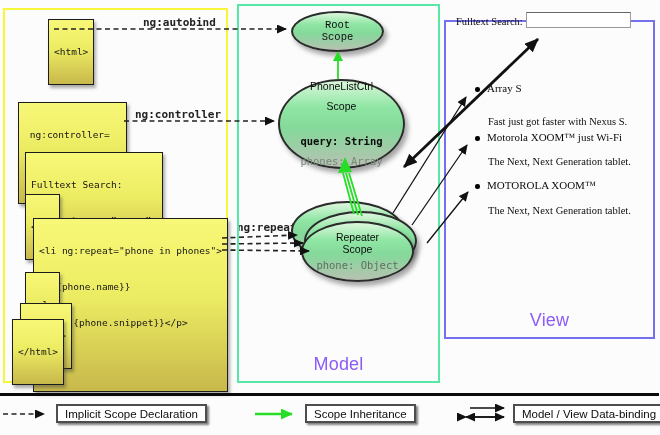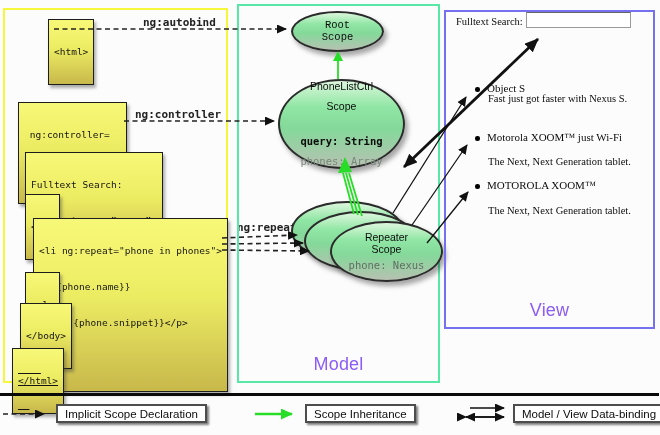--- a/index.html
+++ b/index.html
@@ -3,21 +3,21 @@
 <meta charset="utf-8">
 <style>
   html,body{margin:0;padding:0;background:#fff;}
   #canvas{position:relative;width:660px;height:435px;background:#fcfcfc;overflow:hidden;
           font-family:"Liberation Sans",sans-serif;}
 
   
   .panel{position:absolute;border:2px solid;background:transparent;box-sizing:border-box;}
   #panel-template{left:3px;top:8px;width:225px;height:375px;border-color:#f6f63a;}
   #panel-model{left:237px;top:4px;width:203px;height:379px;border-color:#57e8a8;}
-  #panel-view{left:444px;top:10px;width:211px;height:319px;border-color:#7470ee;}
+  #panel-view{left:444px;top:20px;width:211px;height:319px;border-color:#7470ee;}
   .panel-label{position:absolute;bottom:6px;left:0;width:100%;text-align:center;
                font-size:18px;color:#8b5cf6;letter-spacing:.2px;}
 
   
   .codebox{position:absolute;font-family:"DejaVu Sans Mono",monospace;font-size:9.5px;
            line-height:12px;color:#151515;white-space:pre;padding:2px 5px;
            background:linear-gradient(180deg,#f8f878 0%,#ecec63 45%,#c8b84b 100%);
            border:1.5px solid #1c1c1c;box-shadow:2px 3px 3px rgba(70,70,70,.45);}
   .codebox .ln{display:block;white-space:pre;}
   .codebox .b{font-weight:bold;}
@@ -91,21 +91,21 @@
   </div>
 
   <div class="codebox" style="left:25px;top:272px;">
     <span class="ln">&lt;ul&gt;</span>
   </div>
 
   <div class="codebox" style="left:20px;top:303px;">
     <span class="ln">&lt;/body&gt;</span>
   </div>
 
-  <div class="codebox" style="left:12px;top:348px;text-decoration:underline;">
+  <div class="codebox" style="left:12px;top:319px;">
     <span class="ln">&lt;/html&gt;</span>
   </div>
 
   <div class="nglabel" style="left:143px;top:16px;">ng:autobind</div>
   <div class="nglabel" style="left:135px;top:108px;">ng:controller</div>
   <div class="nglabel" style="left:237px;top:221px;">ng:repeat</div>
 
   <div class="panel" id="panel-model">
     <div class="panel-label">Model</div>
   </div>
@@ -118,37 +118,37 @@
   <div class="scope" style="left:278px;top:79px;width:127px;height:90px;justify-content:space-between;">
     <div class="title">PhoneListCtrl</div>
     <div class="title">Scope</div>
     <div style="height:7px;"></div>
     <div class="prop bold">query: String</div>
     <div class="prop gray">phones: Array</div>
   </div>
 
   <div class="scope" style="left:291px;top:201px;width:113px;height:60px;"></div>
   <div class="scope" style="left:304px;top:211px;width:113px;height:60px;"></div>
-  <div class="scope" style="left:330px;top:221px;width:113px;height:61px;">
+  <div class="scope" style="left:301px;top:221px;width:113px;height:61px;">
     <div class="title">Repeater</div>
     <div class="title">Scope</div>
     <div style="height:4px;"></div>
-    <div class="prop gray" style="color:#5f6f62;">phone: Nexus</div>
+    <div class="prop gray" style="color:#5f6f62;">phone: Object</div>
   </div>
 
   <div class="panel" id="panel-view">
     <div class="panel-label">View</div>
   </div>
 
   <div class="view-serif" style="position:absolute;left:456px;top:16px;">Fulltext Search:</div>
   <input id="search-input" type="text" value="" style="">
 
   <span class="bullet" style="left:475px;top:87px;"></span>
-  <div class="vitem-title" style="left:487px;top:82px;">Object S</div>
-  <div class="vitem-desc" style="left:488px;top:93px;">Fast just got faster with Nexus S.</div>
+  <div class="vitem-title" style="left:487px;top:82px;">Array S</div>
+  <div class="vitem-desc" style="left:488px;top:116px;">Fast just got faster with Nexus S.</div>
 
   <span class="bullet" style="left:475px;top:136px;"></span>
   <div class="vitem-title" style="left:487px;top:131px;">Motorola XOOM™  just Wi-Fi</div>
   <div class="vitem-desc" style="left:488px;top:156px;">The Next, Next Generation tablet.</div>
 
   <span class="bullet" style="left:475px;top:184px;"></span>
   <div class="vitem-title" style="left:487px;top:179px;">MOTOROLA XOOM™</div>
   <div class="vitem-desc" style="left:488px;top:205px;">The Next, Next Generation tablet.</div>
 
   <div id="separator"></div>

